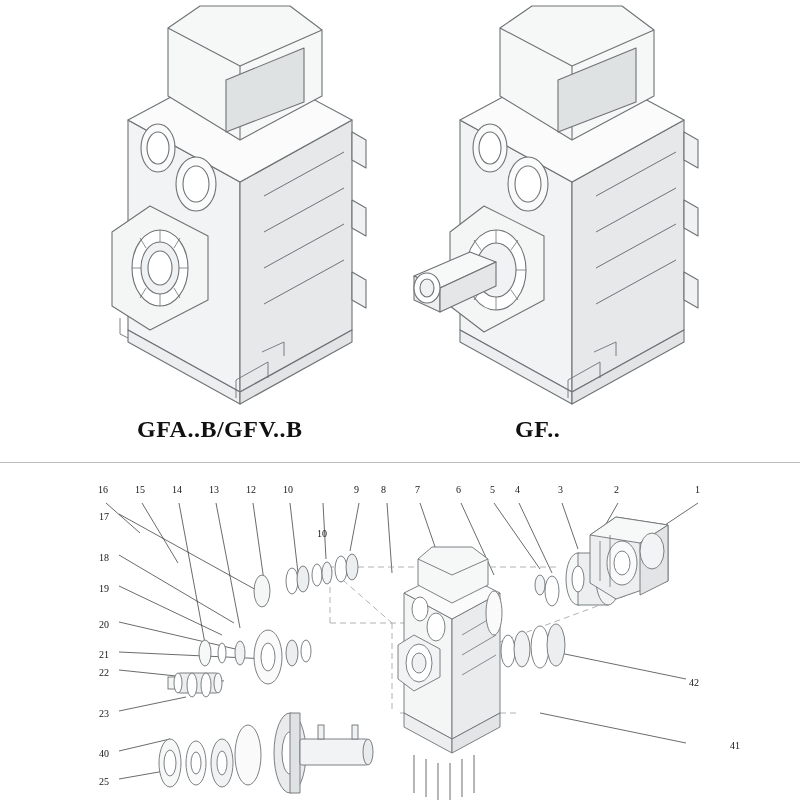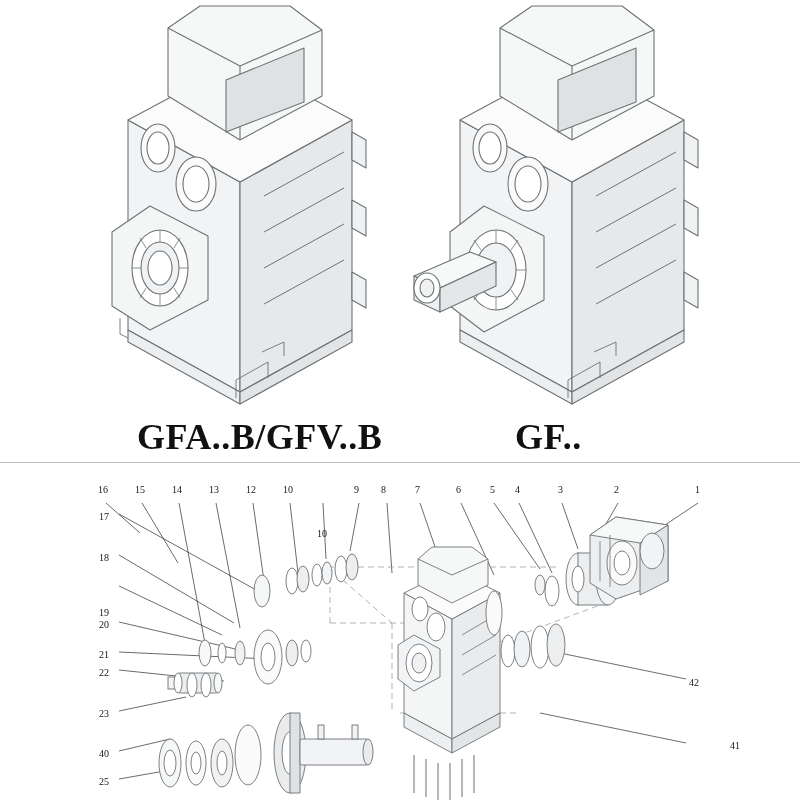--- a/index.html
+++ b/index.html
@@ -33,21 +33,21 @@
     left: 0;
     top: 462px;
     width: 800px;
     height: 1px;
     background: #bdbdbd;
   }
   .caption {
     position: absolute;
     font-family: "Liberation Serif", serif;
     font-weight: bold;
-    font-size: 36px;
+    font-size: 24px;
     letter-spacing: 0.5px;
     color: #111111;
     white-space: nowrap;
   }
   #caption-left {
     left: 137px;
     top: 416px;
   }
   #caption-right {
     left: 515px;
@@ -370,21 +370,21 @@
   <div class="callout" style="left:415px; top:484px;">7</div>
   <div class="callout" style="left:456px; top:484px;">6</div>
   <div class="callout" style="left:490px; top:484px;">5</div>
   <div class="callout" style="left:515px; top:484px;">4</div>
   <div class="callout" style="left:558px; top:484px;">3</div>
   <div class="callout" style="left:614px; top:484px;">2</div>
   <div class="callout" style="left:695px; top:484px;">1</div>
 
   <div class="callout" style="left:99px; top:511px;">17</div>
   <div class="callout" style="left:99px; top:552px;">18</div>
-  <div class="callout" style="left:99px; top:583px;margin-top:24px;">19</div>
+  <div class="callout" style="left:99px; top:583px;">19</div>
   <div class="callout" style="left:99px; top:619px;">20</div>
   <div class="callout" style="left:99px; top:649px;">21</div>
   <div class="callout" style="left:99px; top:667px;">22</div>
   <div class="callout" style="left:99px; top:708px;">23</div>
   <div class="callout" style="left:99px; top:748px;">40</div>
   <div class="callout" style="left:99px; top:776px;">25</div>
 
   <div class="callout" style="left:689px; top:677px;">42</div>
   <div class="callout" style="left:730px; top:740px;">41</div>
 

